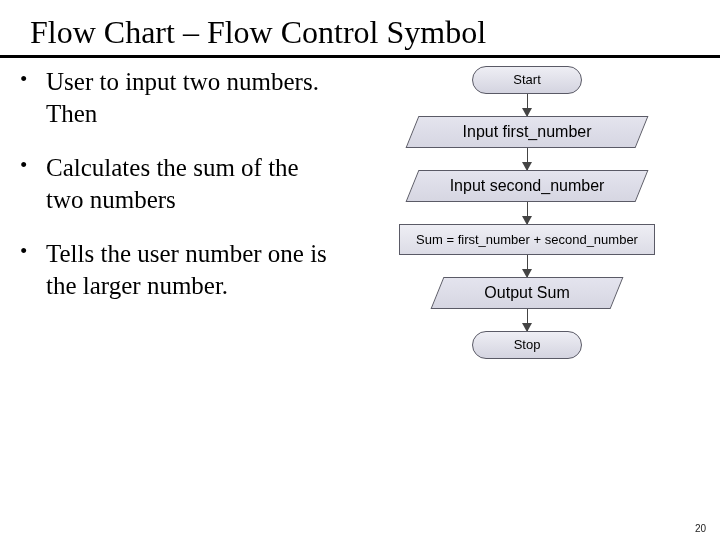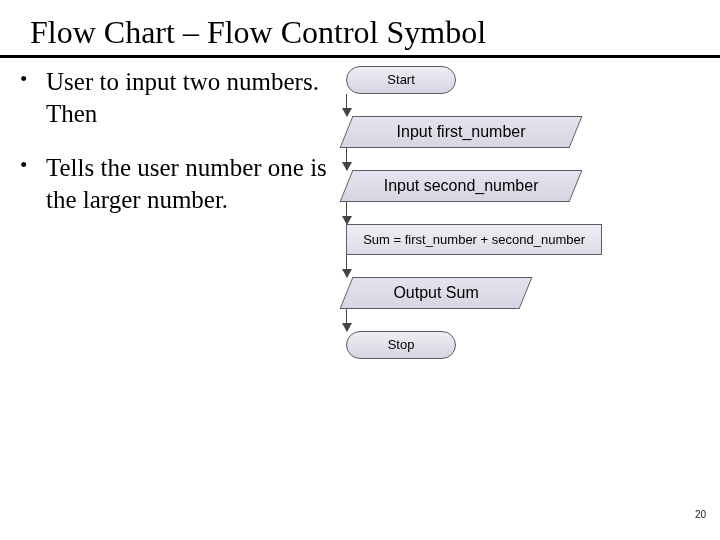--- a/index.html
+++ b/index.html
@@ -50,21 +50,21 @@
     content: "•";
     position: absolute;
     left: 8px;
     top: 0;
     font-size: 21px;
   }
   .right-col {
     width: 52%;
     display: flex;
     flex-direction: column;
-    align-items: flex-start;
+    align-items: center;
     padding-top: 0;
   }
   .node {
     position: relative;
     text-align: center;
     font-family: Verdana, Geneva, sans-serif;
     font-size: 13px;
   }
   .terminator {
     width: 110px;
@@ -115,38 +115,39 @@
   .rect {
     background: linear-gradient(#eeeef4, #dcdce6);
     border: 1px solid #5a5a66;
     padding: 7px 10px;
     width: 256px;
     font-family: Verdana, sans-serif;
     font-size: 13px;
   }
   .page-num {
     position: absolute;
-    bottom: 20px;
+    bottom: 6px;
     right: 14px;
     font-size: 10px;
     font-family: Arial, sans-serif;
     color: #222;
   }
 </style>
 </head>
 <body>
 
 <div class="title">Flow  Chart – Flow Control Symbol</div>
 <div class="title-rule"></div>
 
 <div class="body-wrap">
 
   <div class="left-col">
     <ul class="bullets">
       <li>User to input two numbers. Then</li>
+      <li>Calculates the sum of the two numbers</li>
       <li>Tells the user number one is the larger number.</li>
     </ul>
   </div>
 
   <div class="right-col">
 
     <div class="node terminator">Start</div>
     <div class="arrow"></div>
 
     <div class="parallelogram-wrap">

